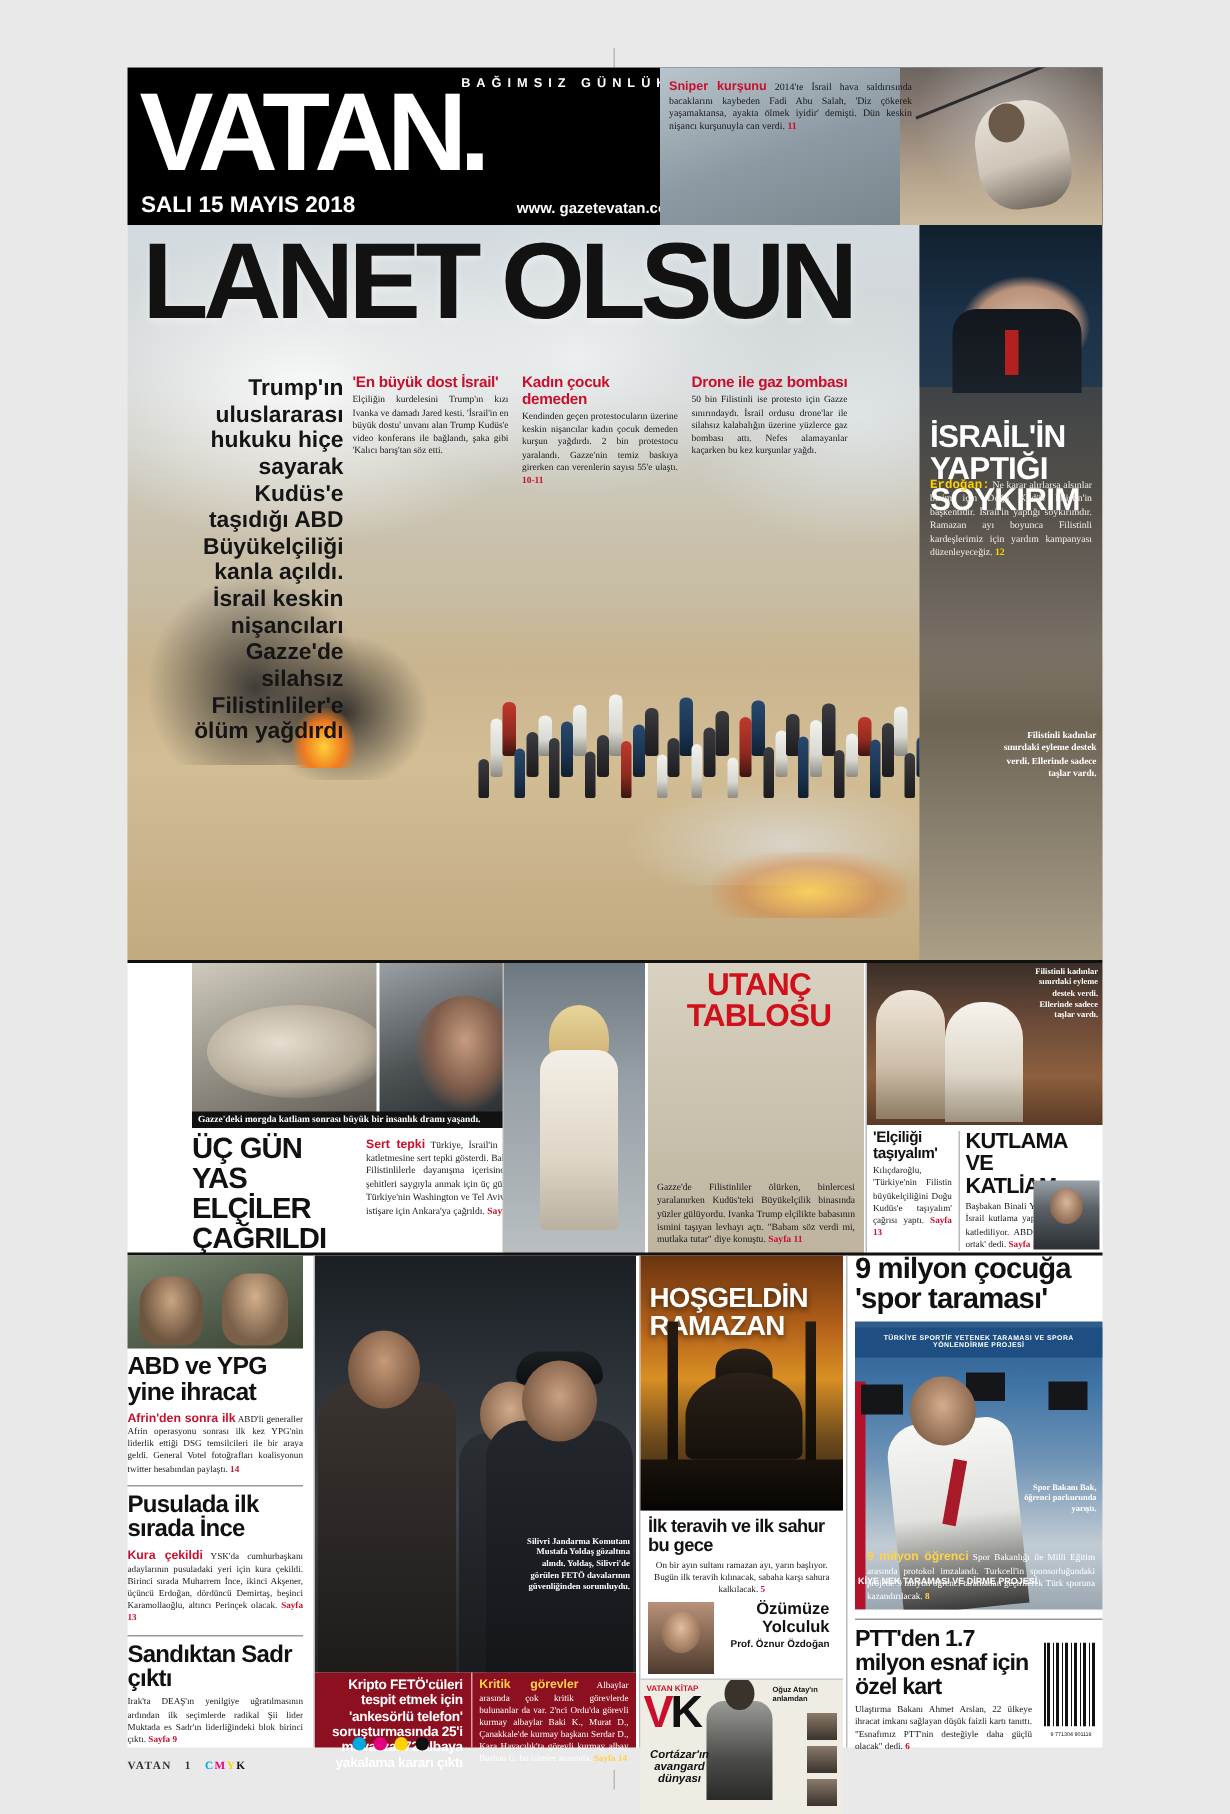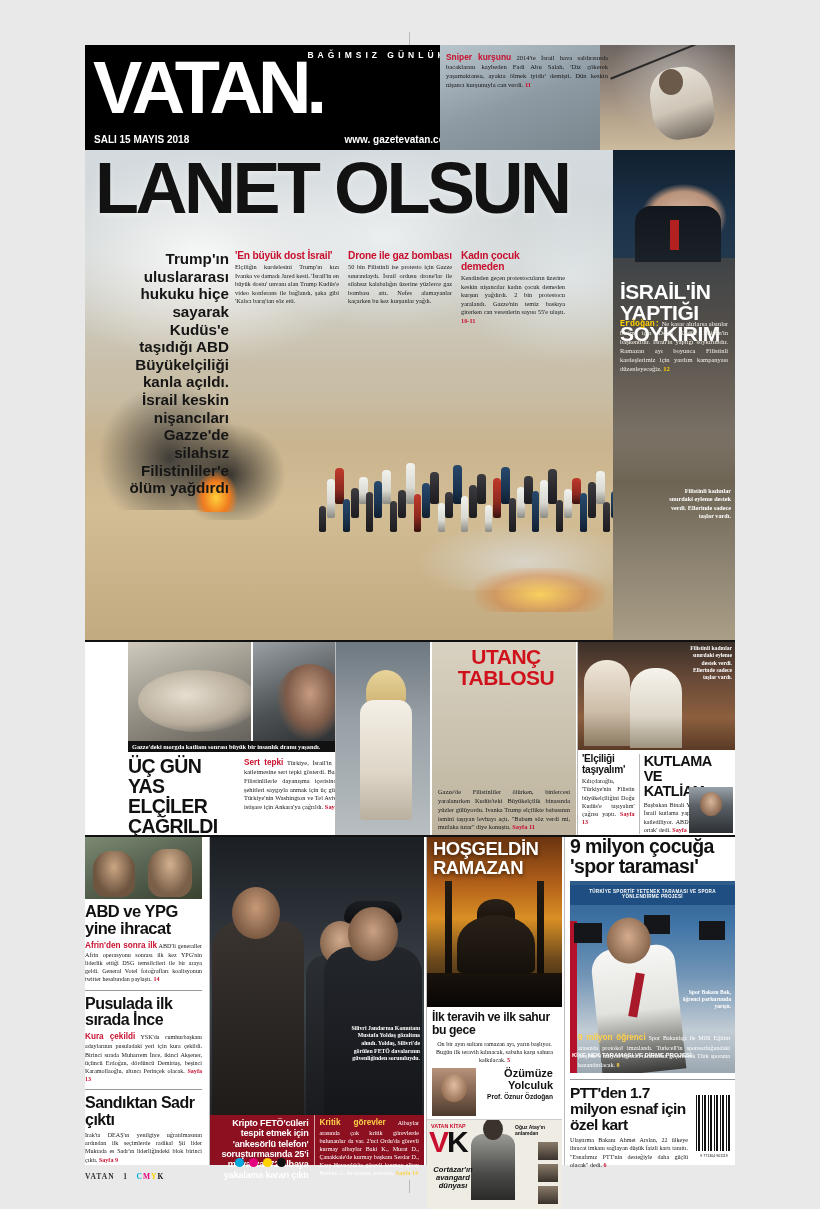--- a/index.html
+++ b/index.html
@@ -26,21 +26,21 @@
     font-weight: bold; color: #fff;
   }
   .logo {
     position: absolute; top: 8px; left: 8px;
     font-size: 74px; font-weight: 900; letter-spacing: -5px;
     line-height: 0.95; font-family: "Liberation Sans", sans-serif;
   }
   .logo .dot { color: #fff; }
   .mast-dateline {
     position: absolute; bottom: 5px; left: 9px;
-    font-size: 10px; font-weight: bold; letter-spacing: 0px;
+    font-size: 15px; font-weight: bold; letter-spacing: 0px;
   }
   .mast-web {
     position: absolute; bottom: 5px; left: 50%; transform: translateX(-60%);
     font-size: 10px; font-weight: bold;
   }
   .mast-price {
     position: absolute; bottom: 5px; right: 128px;
     font-size: 10.5px; font-weight: bold;
   }
   .mast-badge {
@@ -276,21 +276,21 @@
     line-height: 1.14; text-align: right; letter-spacing: -0.2px; }
   .ank-foot .r { width: 111px; padding: 3px 5px; border-left: 1px solid #d8a0a8;
     font-size: 6.1px; line-height: 1.33; text-align: justify; font-family: "Liberation Serif", serif; }
   .ank-foot .r b.lead { color: #ffd24a; font-size: 8.2px; font-family: "Liberation Sans", sans-serif; }
   .ank-foot .r .pg { color: #ffd24a; }
 
   .col3 { position: absolute; left: 341px; top: 0; width: 136px; height: 100%;
     border-left: 1px solid #bbb; }
   .ram { position: relative; height: 170px; overflow: hidden;
     background: linear-gradient(180deg,#6a3410 0%, #b4611a 28%, #d98f24 48%, #6d4a1c 72%, #23180c 100%); }
-  .ram h2 { position: absolute; left: 6px; top: 3px; right: 4px; font-size: 18.5px;
+  .ram h2 { position: absolute; left: 6px; top: 19px; right: 4px; font-size: 18.5px;
     font-weight: bold; color: #fff; line-height: 1.0; letter-spacing: -0.5px;
     text-shadow: 0 2px 4px rgba(0,0,0,.55); }
   .ram .dome { position:absolute; left: 30px; bottom: 34px; width: 78px; height: 58px;
     background: linear-gradient(180deg,#2a2118 0%, #15100b 100%); border-radius: 50% 50% 8% 8%; }
   .ram .dome2 { position:absolute; left: 50px; bottom: 80px; width: 38px; height: 28px;
     background: linear-gradient(180deg,#2a2118 0%, #15100b 100%); border-radius: 50% 50% 10% 10%; }
   .ram .min1 { position:absolute; left: 18px; bottom: 30px; width: 7px; height: 96px;
     background: linear-gradient(180deg,#241b12 0%, #100c08 100%); }
   .ram .min2 { position:absolute; right: 18px; bottom: 30px; width: 7px; height: 96px;
     background: linear-gradient(180deg,#241b12 0%, #100c08 100%); }
@@ -462,26 +462,26 @@
 
     <div class="hero-head">LANET OLSUN</div>
     <div class="hero-deck">Trump'ın uluslararası hukuku hiçe sayarak Kudüs'e taşıdığı ABD Büyükelçiliği kanla açıldı. İsrail keskin nişancıları Gazze'de silahsız Filistinliler'e ölüm yağdırdı</div>
 
     <div class="subcols">
       <div class="subcol">
         <h3>'En büyük dost İsrail'</h3>
         <p>Elçiliğin kurdelesini Trump'ın kızı Ivanka ve damadı Jared kesti. 'İsrail'in en büyük dostu' unvanı alan Trump Kudüs'e video konferans ile bağlandı, şaka gibi 'Kalıcı barış'tan söz etti.</p>
       </div>
       <div class="subcol">
+        <h3>Kadın çocuk demeden</h3>
+        <p><span>Kendinden geçen protestocuların üzerine keskin nişancılar kadın çocuk demeden kurşun yağdırdı. 2 bin protestocu yaralandı. Gazze'nin temiz baskıya girerken can verenlerin sayısı 55'e ulaştı.</span> <span class="pg">10-11</span></p>
+      </div>
+      <div class="subcol">
         <h3>Drone ile gaz bombası</h3>
         <p>50 bin Filistinli ise protesto için Gazze sınırındaydı. İsrail ordusu drone'lar ile silahsız kalabalığın üzerine yüzlerce gaz bombası attı. Nefes alamayanlar kaçarken bu kez kurşunlar yağdı.</p>
-      </div>
-      <div class="subcol">
-        <h3>Kadın çocuk demeden</h3>
-        <p><span>Kendinden geçen protestocuların üzerine keskin nişancılar kadın çocuk demeden kurşun yağdırdı. 2 bin protestocu yaralandı. Gazze'nin temiz baskıya girerken can verenlerin sayısı 55'e ulaştı.</span> <span class="pg">10-11</span></p>
       </div>
     </div>
 
     <div class="rail">
       <div class="rail-photo">
         <div class="rail-suit"></div>
         <div class="rail-tie"></div>
       </div>
       <h2>İSRAİL'İN YAPTIĞI SOYKIRIM</h2>
       <div class="q"><b>Erdoğan:</b> <span>Ne karar alırlarsa alsınlar bizim için Doğu Kudüs Filistin'in başkentidir. İsrail'in yaptığı soykırımdır. Ramazan ayı boyunca Filistinli kardeşlerimiz için yardım kampanyası düzenleyeceğiz.</span> <span class="pg">12</span></div>

